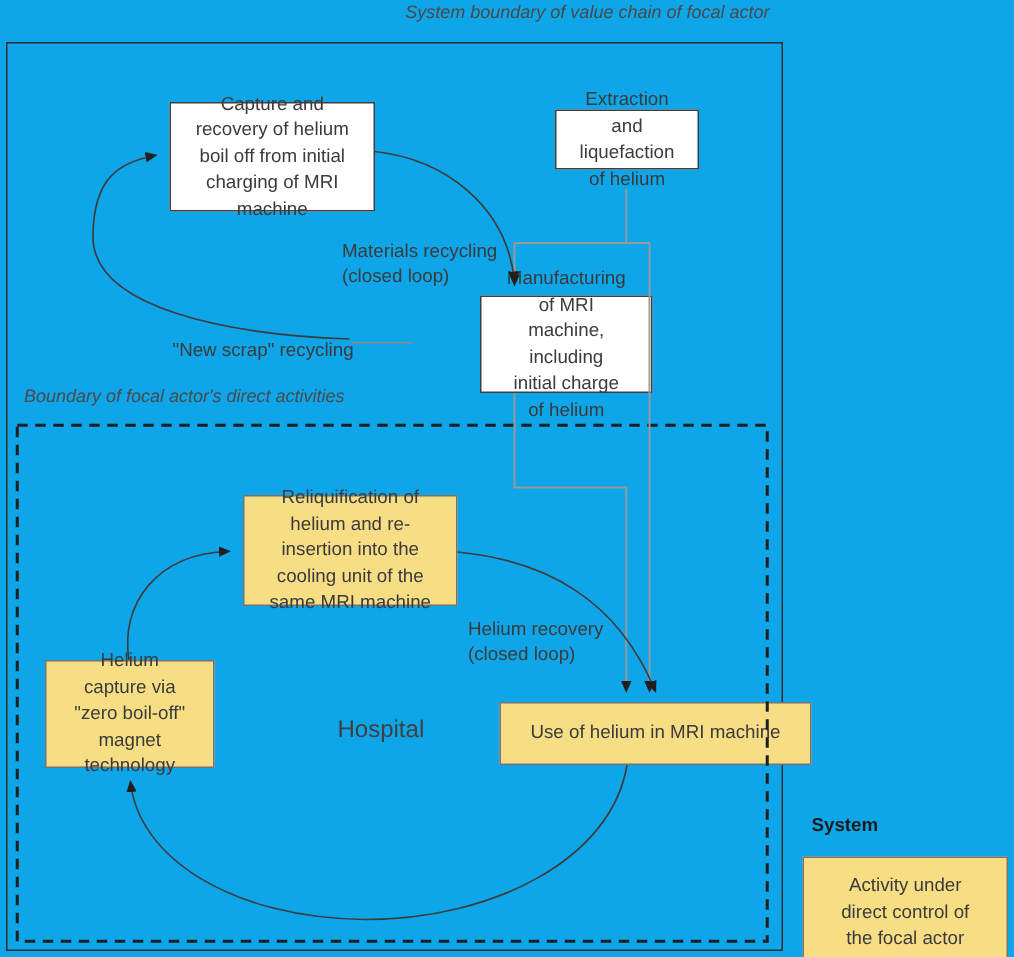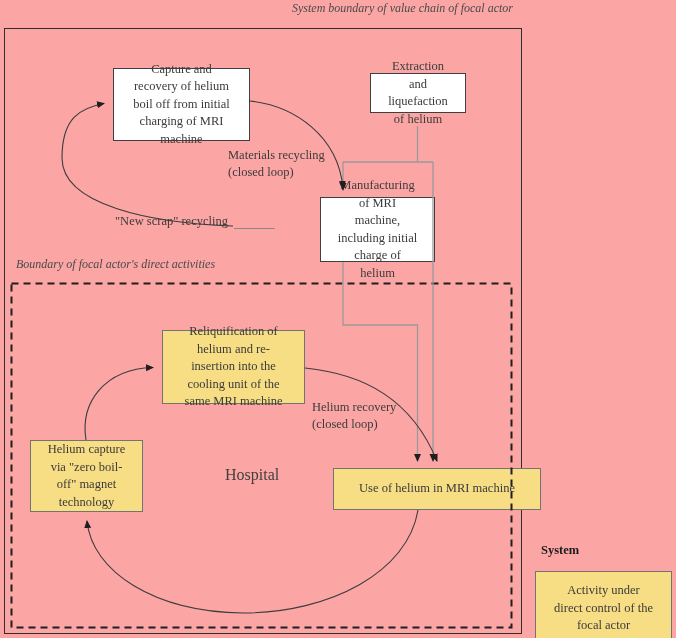--- a/index.html
+++ b/index.html
@@ -1,20 +1,20 @@
 <!DOCTYPE html>
 <html><head>
 <meta charset="utf-8">
 <style>
   html,body{margin:0;padding:0;background:#ffffff;}
   .canvas{
     position:relative;
     width:676px;height:638px;
-    background:#fca5a5;
-    font-family:Liberation Serif, serif;
+    background:#0ea5e9;
+    font-family:Liberation Sans, sans-serif;
     color:#3b3b3b;
     overflow:hidden;
   }
   .abs{position:absolute;}
   .fig-title{
     top:1px;right:163px;
     font-style:italic;
     font-size:12px;
     color:#4a4a4a;
   }
@@ -42,20 +42,21 @@
   .box-extraction{left:370px;top:73px;width:96px;height:40px;}
   .box-manufacturing{left:272px;top:197px;width:115px;height:65px;margin-left:48px;}
   .box-reliquification{left:162px;top:330px;width:143px;height:74px;}
   .box-helium-capture{left:30px;top:440px;width:113px;height:72px;}
   .box-use{left:333px;top:468px;width:208px;height:42px;}
   .flow-label{
     font-size:12.5px;line-height:17px;
     color:#3b3b3b;
     white-space:pre-line;
     z-index:2;
+    margin-top:12px;
   }
   .lbl-materials{left:228px;top:147px;}
   .lbl-newscrap{left:115px;top:213px;}
   .lbl-recovery{left:312px;top:399px;}
   .lbl-hospital{left:225px;top:466px;font-size:16px;color:#3f3f3f;}
   .boundary-label{
     left:16px;top:257px;
     font-style:italic;
     font-size:12px;
     color:#4a4a4a;

